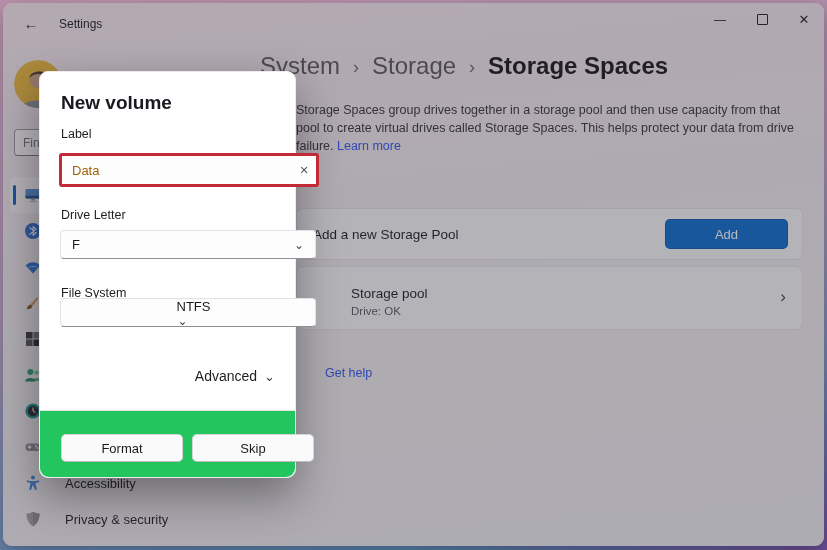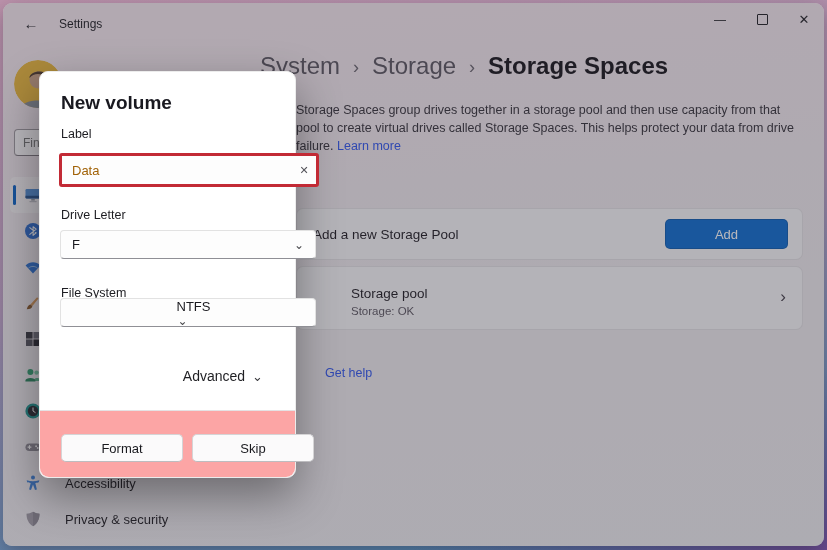--- a/index.html
+++ b/index.html
@@ -65,24 +65,24 @@
   .annotation{position:absolute;left:19px;top:81px;width:260px;height:34px;border:3px solid #c22a35;
     border-radius:3px;box-sizing:border-box;background:#ffffff;}
   .text-input{position:absolute;inset:0;display:flex;align-items:center;background:#fdfdfd;border-radius:2px;}
   .text-input input{flex:1;border:0;outline:none;background:transparent;padding:0 10px;
     font:13px "Liberation Sans",sans-serif;color:#a16207;}
   .clear-x{width:24px;text-align:center;font-size:11px;color:#55555b;}
   .select{position:absolute;left:20px;width:256px;height:29px;background:#fdfdfd;border:1px solid #e2e2e2;
     border-bottom-color:#8f8f95;border-radius:4px;box-sizing:border-box;display:flex;align-items:center;}
   .select .val{flex:1;padding-left:11px;font-size:13px;color:#1a1a1f;}
   .select .dd{padding-right:11px;font-size:12px;color:#4a4a4e;}
-  .advanced{position:absolute;right:32px;top:296px;display:flex;align-items:center;gap:7px;
+  .advanced{position:absolute;right:20px;top:296px;display:flex;align-items:center;gap:7px;
     font-size:14px;color:#1f1f23;}
   .advanced .dd{font-size:13px;color:#3a3a3e;}
-  .dlg-footer{position:absolute;left:0;right:0;bottom:0;height:66px;background:#fca5a5;
+  .dlg-footer{position:absolute;left:0;right:0;bottom:0;height:66px;background:#22c55e;
     border-top:1px solid #e4e2e4;border-radius:0 0 9px 9px;}
   .dlg-btn{position:absolute;top:23px;width:122px;height:28px;background:#fbfafb;border:1px solid #d5d4d6;
     border-bottom-color:#bdbcbf;border-radius:5px;font:13px "Liberation Sans",sans-serif;color:#1a1a1f;}
   .btn-format{left:21px;}
   .btn-skip{left:152px;}
 </style>
 </head>
 <body>
 
 <div class="window">
@@ -213,21 +213,21 @@
     </div>
   </div>
 
   <div class="card card1">
     <div class="row-label">Add a new Storage Pool</div>
     <button class="add-btn">Add</button>
   </div>
 
   <div class="card card2">
     <div class="row-title">Storage pool</div>
-    <div class="row-status">Storage: OK</div>
+    <div class="row-status">Drive: OK</div>
     <div class="chev">›</div>
   </div>
 
   <div class="get-help link">Get help</div>
 
   <div class="smoke"></div>
 
   <div class="dialog">
     <div class="dlg-title">New volume</div>
 

